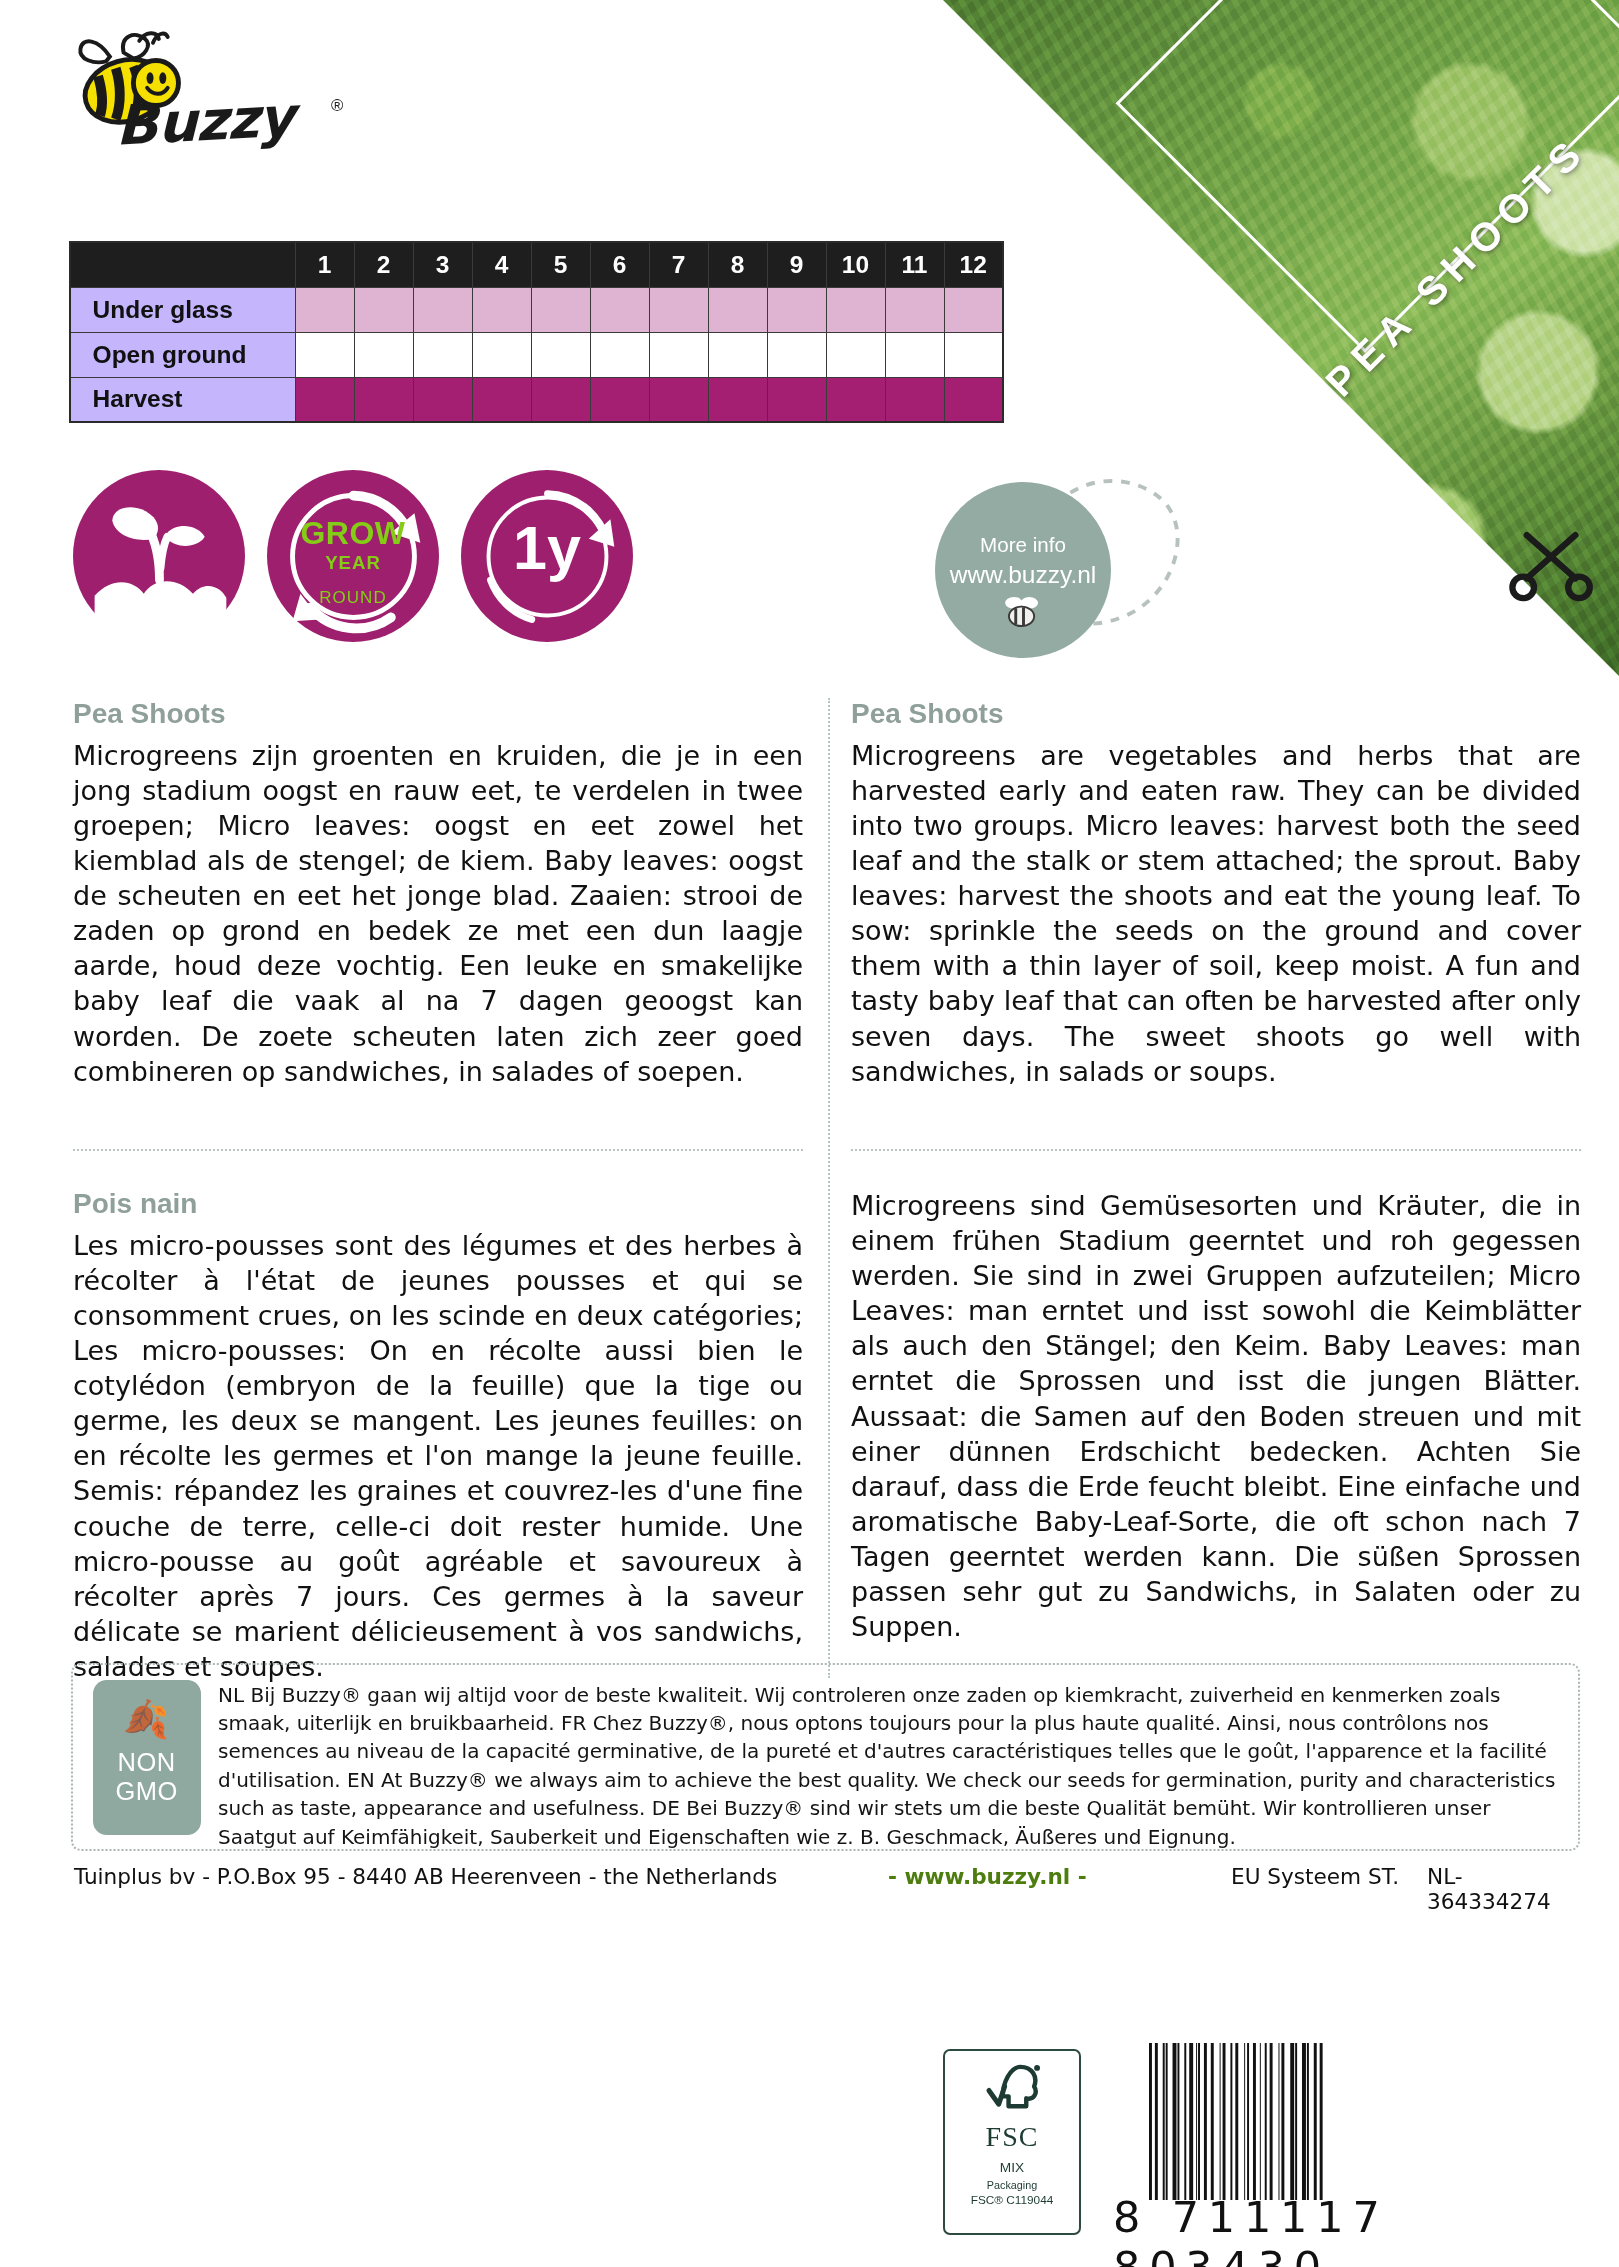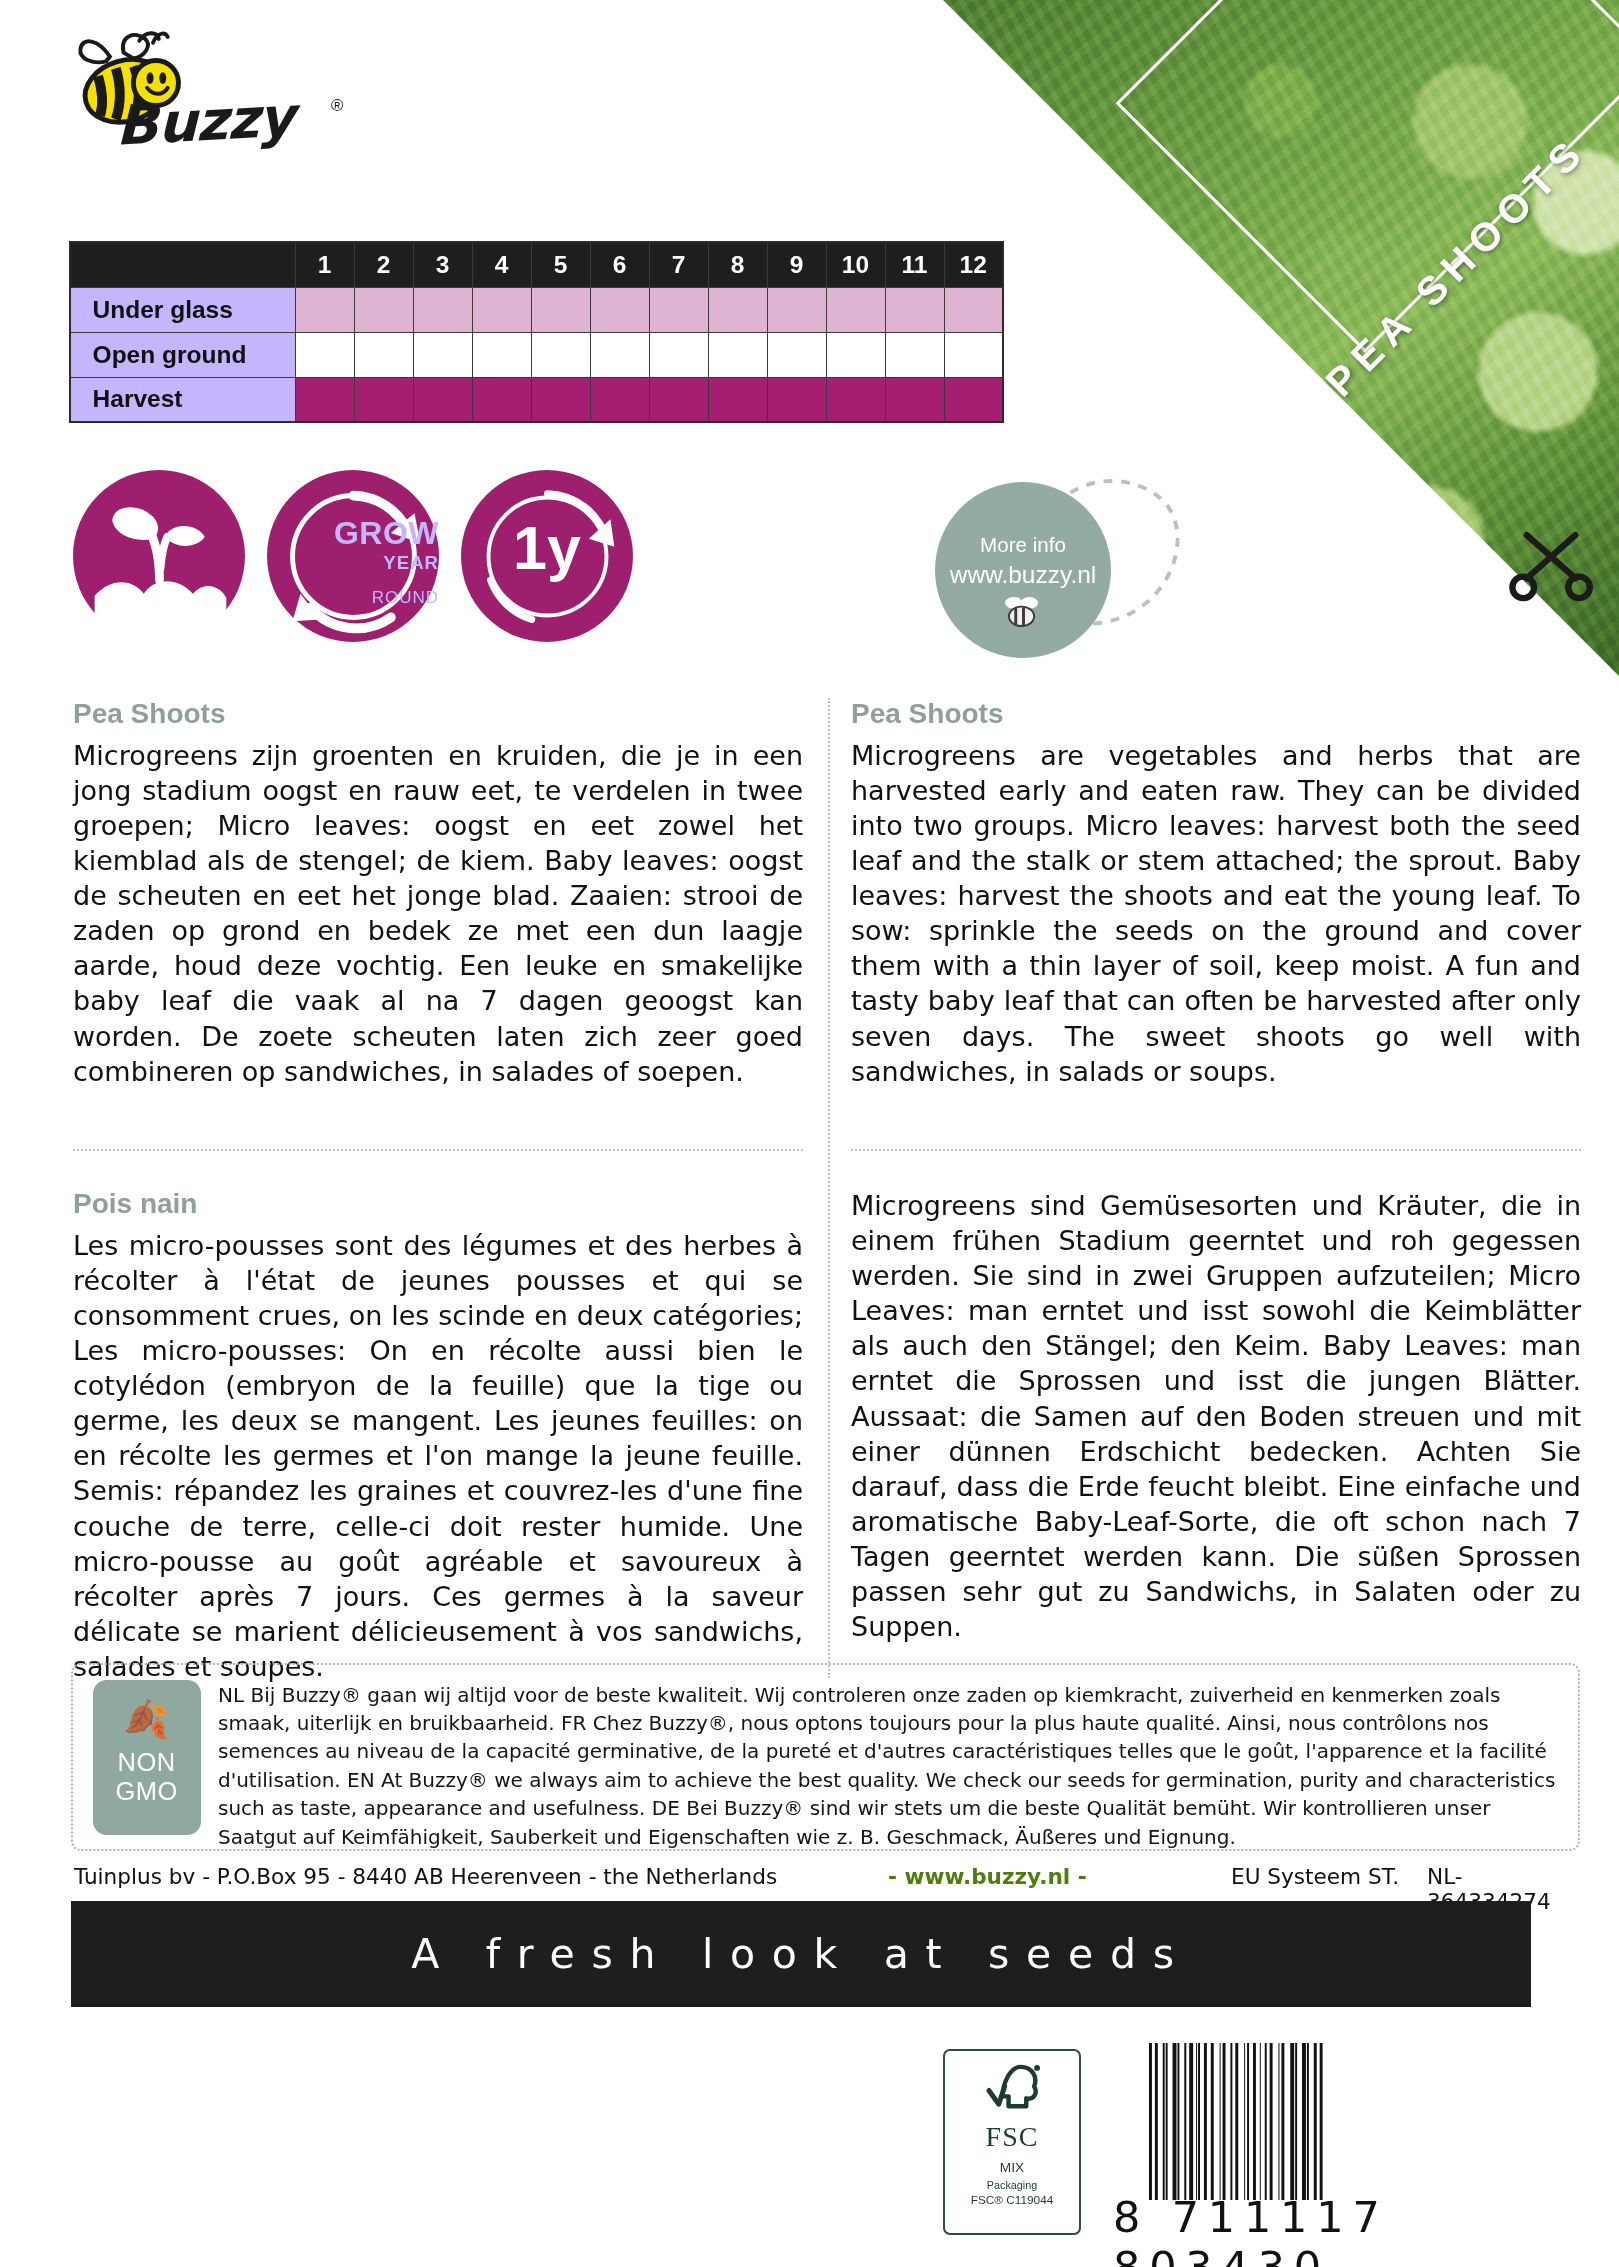--- a/index.html
+++ b/index.html
@@ -167,22 +167,22 @@
     border-radius: 50%;
     background: #9e1f6e;
   }
   .badge.b1 { left: 0; }
   .badge.b2 { left: 194px; }
   .badge.b3 { left: 388px; }
   .badge-text-grow {
     position: absolute;
     width: 100%;
     top: 47px;
-    text-align: right;
-    color: #c4b5fd;
+    text-align: center;
+    color: #84cc16;
     line-height: 1;
   }
   .badge-text-grow .l1 { display:block; font-size: 32px; font-weight: bold; letter-spacing: 0.5px;}
   .badge-text-grow .l2 { display:block; font-size: 18.6px; font-weight: bold; margin-top: 4.9px; letter-spacing:1px;}
   .badge-text-grow .l3 { display:block; font-size: 17px; font-weight: normal; margin-top: 17px; letter-spacing:1px;}
   .badge-1y {
     position: absolute; width: 100%; top: 43px;
     text-align:center; color:#fff; font-size: 61px; font-weight: bold;
   }
 
@@ -521,21 +521,20 @@
     <div class="gmo-text"><b>NL</b> Bij Buzzy® gaan wij altijd voor de beste kwaliteit. Wij controleren onze zaden op kiemkracht, zuiverheid en kenmerken zoals smaak, uiterlijk en bruikbaarheid. <b>FR</b> Chez Buzzy®, nous optons toujours pour la plus haute qualité. Ainsi, nous contrôlons nos semences au niveau de la capacité germinative, de la pureté et d'autres caractéristiques telles que le goût, l'apparence et la facilité d'utilisation. <b>EN</b> At Buzzy® we always aim to achieve the best quality. We check our seeds for germination, purity and characteristics such as taste, appearance and usefulness. <b>DE</b> Bei Buzzy® sind wir stets um die beste Qualität bemüht. Wir kontrollieren unser Saatgut auf Keimfähigkeit, Sauberkeit und Eigenschaften wie z. B. Geschmack, Äußeres und Eignung.</div>
   </div>
 
   <div class="addr-row">
     <span class="addr-company">Tuinplus bv - P.O.Box 95 - 8440 AB Heerenveen - the Netherlands</span>
     <span class="addr-url">- www.buzzy.nl -</span>
     <span class="addr-sys">EU Systeem ST.</span>
     <span class="addr-code">NL-364334274</span>
   </div>
 
-  <div class="slogan-bar">A fresh look at seeds</div>
 
   <div class="fsc">
     <svg class="fsc-tree" width="63" height="55" viewBox="0 0 64 56">
       <path d="M8 30 L18 44 L24 26" fill="none" stroke="#1d3b33" stroke-width="5" stroke-linecap="round" stroke-linejoin="round"></path>
       <path d="M28 46 L28 36 L22 36 C22 22 30 6 40 6 C52 6 58 16 54 26 C58 32 54 40 46 38 L46 46 Z" fill="none" stroke="#1d3b33" stroke-width="4.5" stroke-linejoin="round"></path>
       <circle cx="57" cy="7" r="3" fill="#1d3b33"></circle>
     </svg>
     <div class="fsc-name">FSC</div>
     <div class="fsc-mix">MIX</div>
     <div class="fsc-pkg">Packaging</div>

